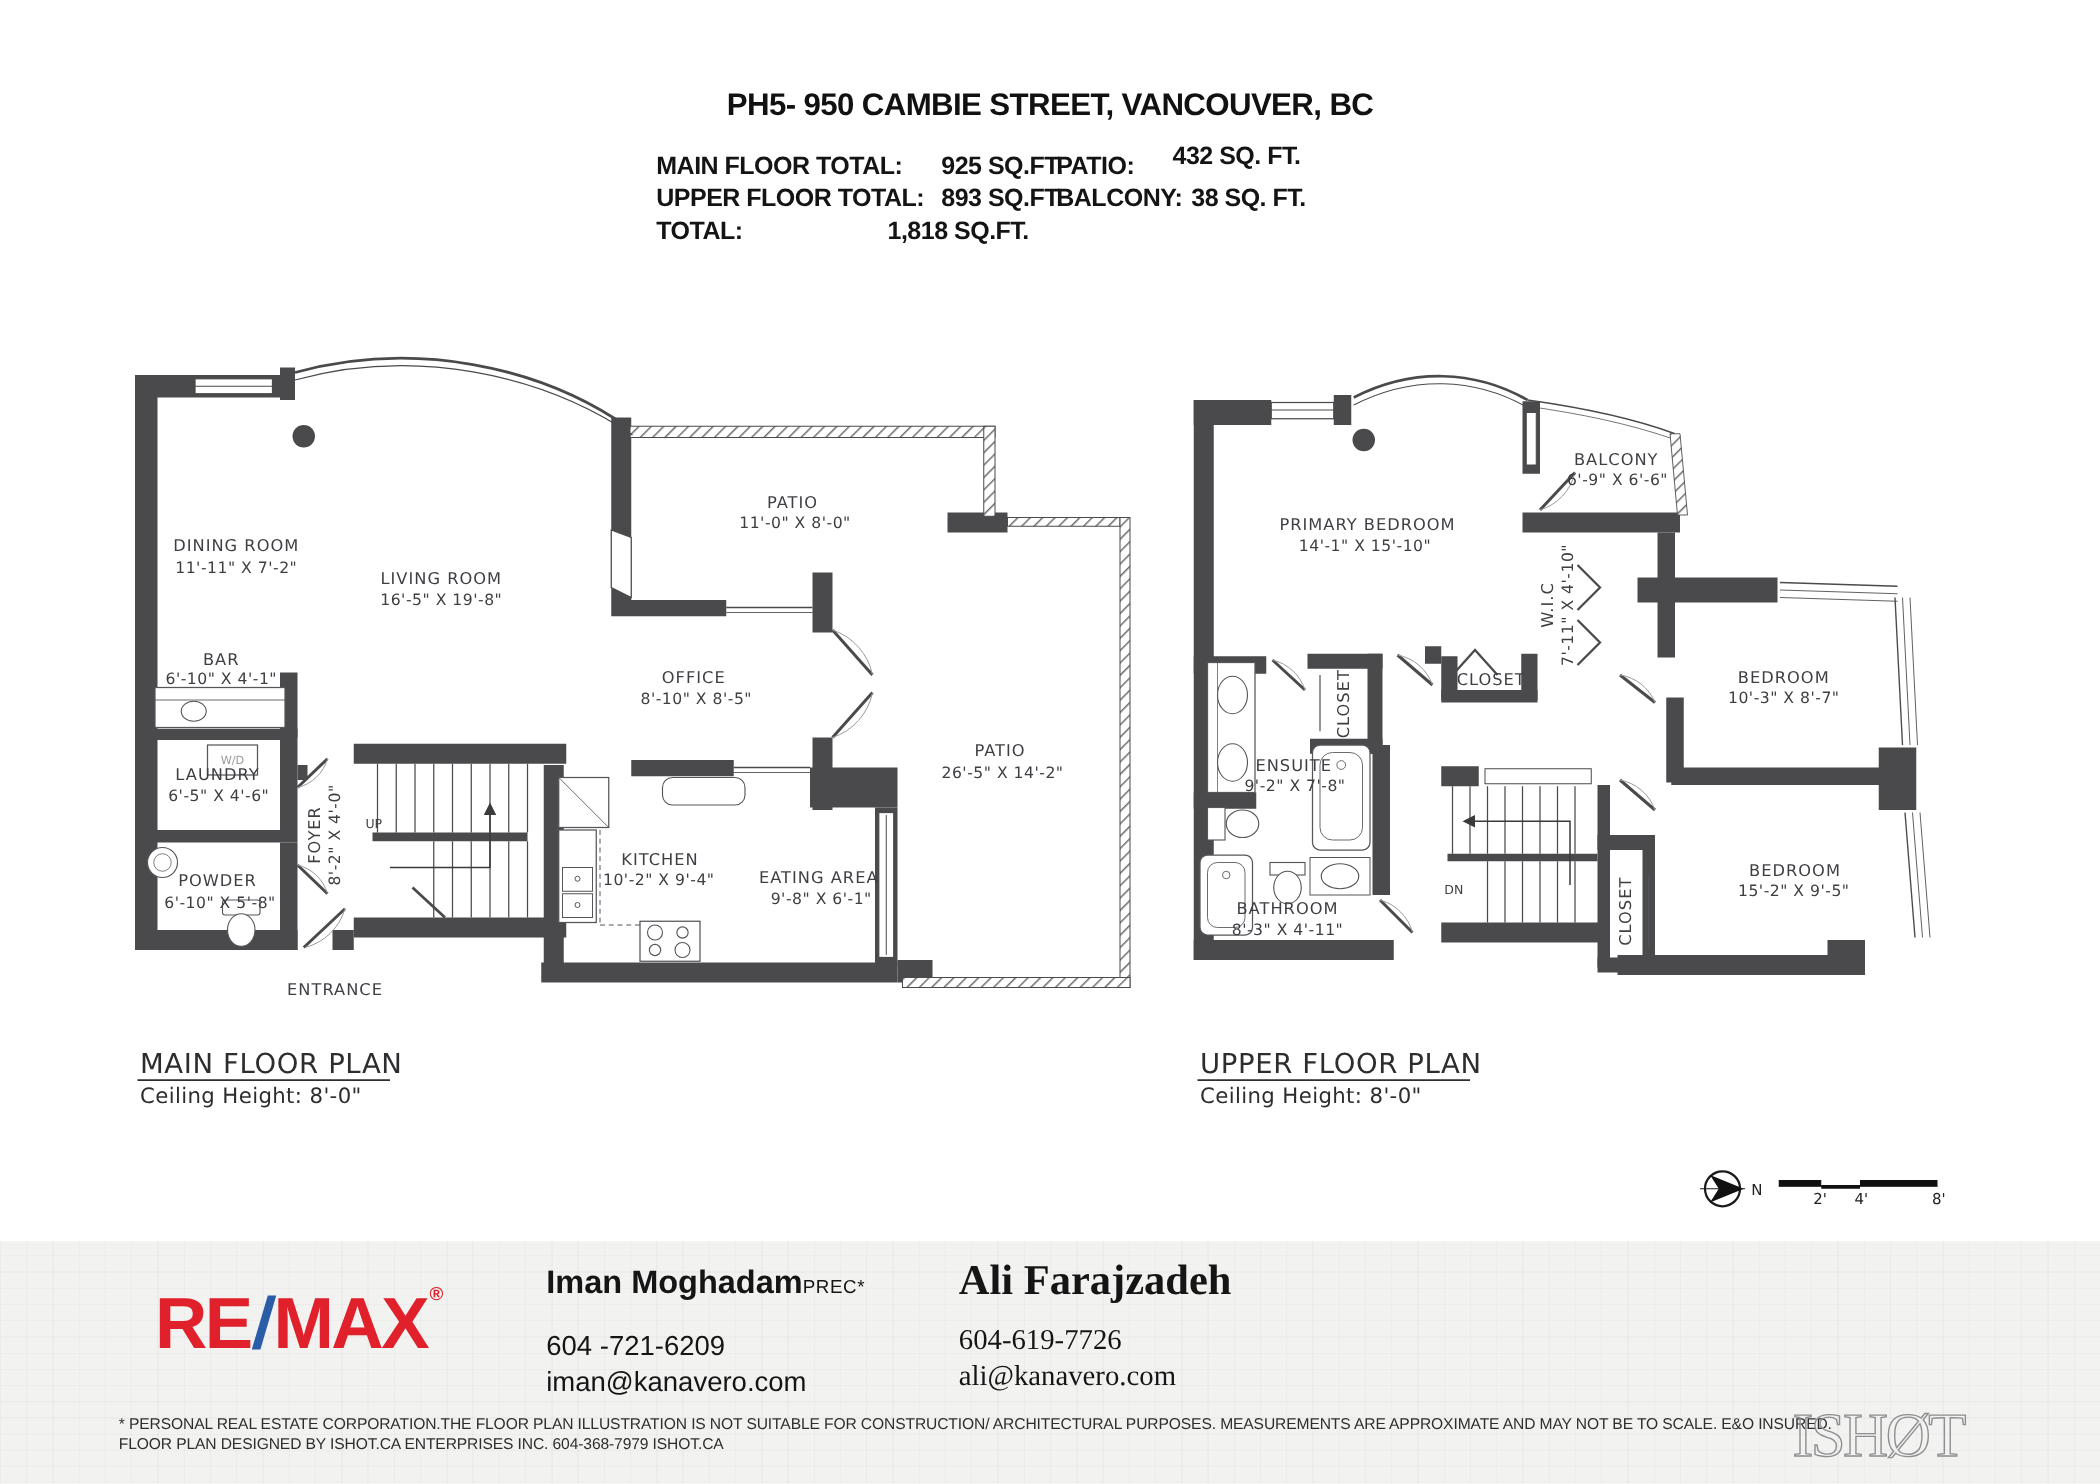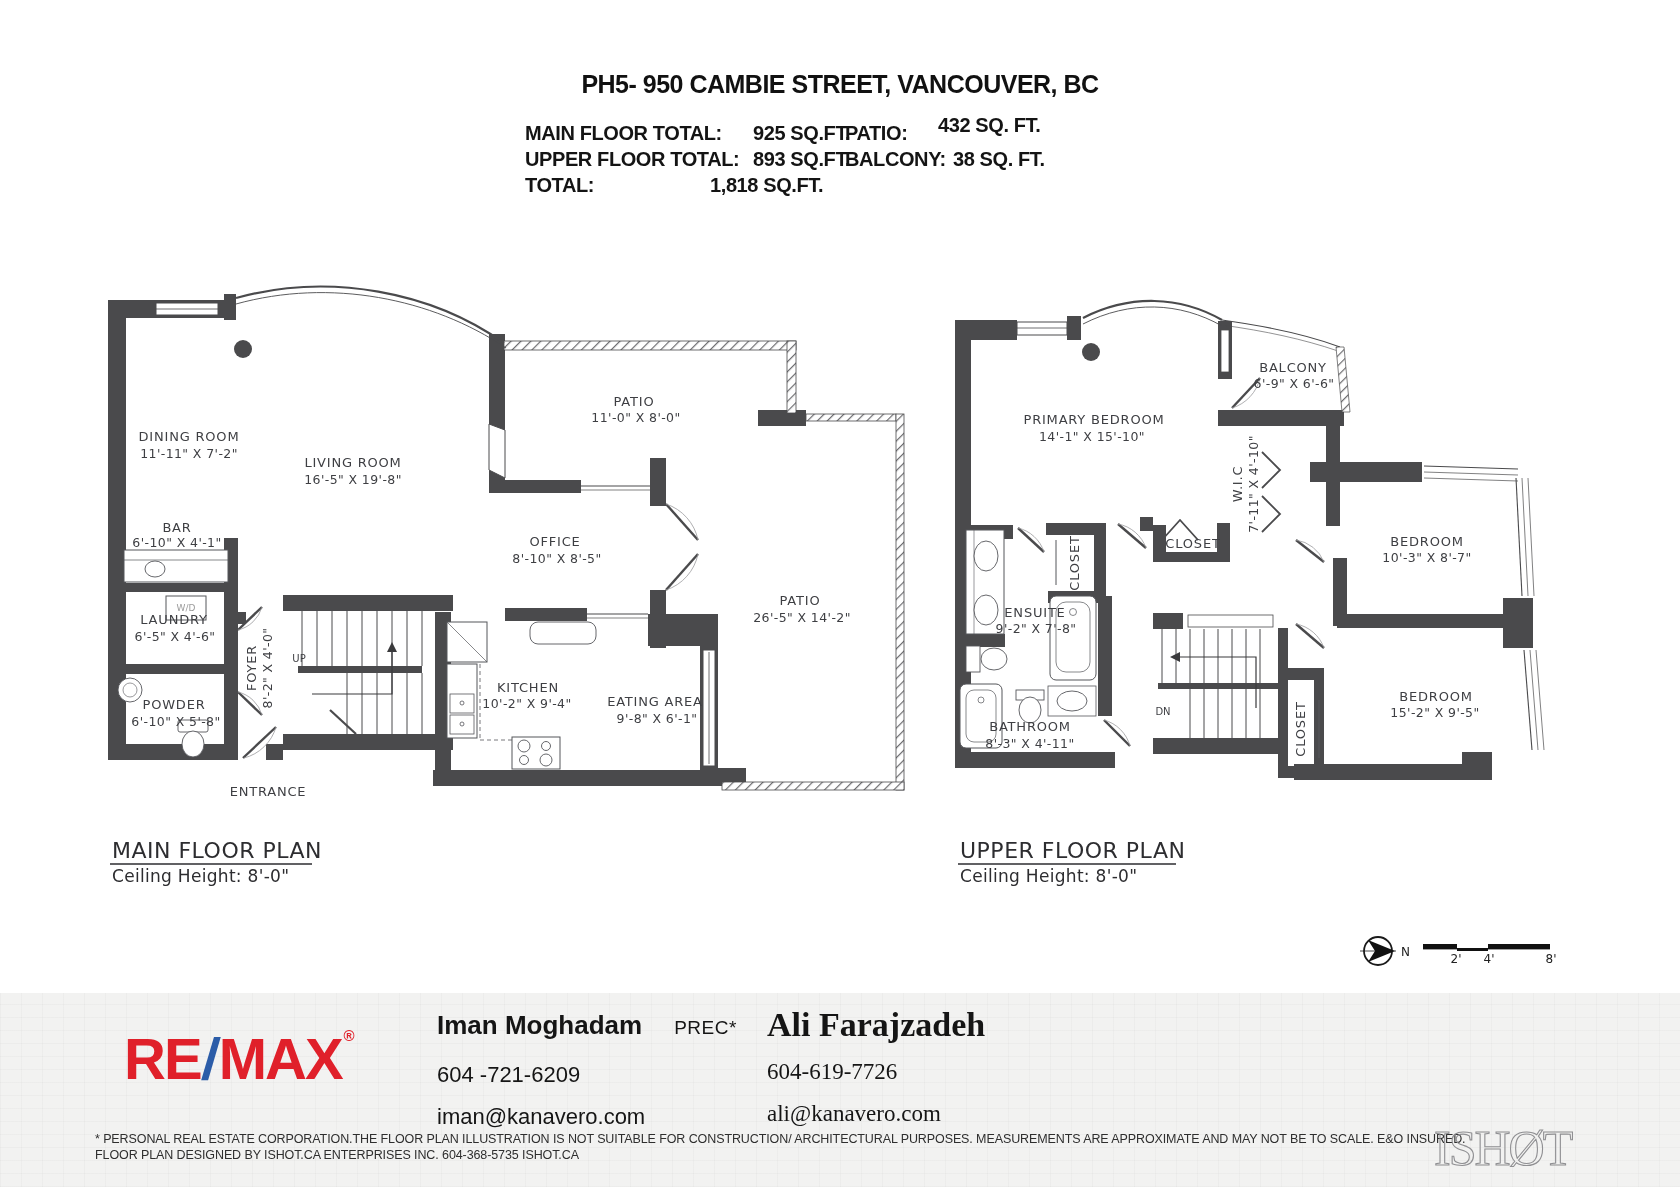--- a/index.html
+++ b/index.html
@@ -25,24 +25,24 @@
                      repeating-linear-gradient(90deg,rgba(110,110,110,0.045) 0 1px,transparent 1px 21px);}
   .remax{position:absolute;left:124px;top:32px;font-weight:800;font-size:58px;
          letter-spacing:-2px;color:#e0202a;white-space:nowrap;}
   .remax .slash{color:#2b5ca8;display:inline-block;transform:skewX(-6deg);padding:0 2px;}
   .remax .reg{font-size:15px;font-weight:700;vertical-align:top;position:relative;top:2px;left:2px;}
   .agent{position:absolute;top:17px;color:#151515;}
   .agent1{left:437px;}
   .agent2{left:767px;font-family:"Liberation Serif",serif;}
   .aname{font-size:26px;font-weight:bold;line-height:30px;}
   .agent2 .aname{font-size:34px;}
-  .prec{font-size:19px;font-weight:400;margin-left:32px;letter-spacing:0.5px;}
+  .prec{font-size:15px;font-weight:400;margin-left:0;letter-spacing:0.5px;}
   .aphone{font-size:22px;margin-top:19px;}
   .agent2 .aphone{font-size:23px;}
-  .aemail{font-size:22px;margin-top:16px;}
+  .aemail{font-size:22px;margin-top:3px;}
   .agent2 .aemail{font-size:23px;}
   .disc{position:absolute;left:95px;top:138px;width:1270px;font-size:12.5px;line-height:16px;
         color:#2e2e2e;letter-spacing:-0.1px;white-space:nowrap;}
   .ishot{position:absolute;left:1430px;top:125px;}
 </style>
 </head>
 <body>
 
 <div class="canvas">
 
@@ -398,21 +398,21 @@
     </div>
 
     <div class="agent agent2">
       <div class="aname">Ali Farajzadeh</div>
       <div class="aphone">604-619-7726</div>
       <div class="aemail">ali@kanavero.com</div>
     </div>
 
     <div class="disc">
       <div>* PERSONAL REAL ESTATE CORPORATION.THE FLOOR PLAN ILLUSTRATION IS NOT SUITABLE FOR CONSTRUCTION/ ARCHITECTURAL PURPOSES. MEASUREMENTS ARE APPROXIMATE AND MAY NOT BE TO SCALE. E&amp;O INSURED.</div>
-      <div>FLOOR PLAN DESIGNED BY ISHOT.CA ENTERPRISES INC. 604-368-5735  ISHOT.CA</div>
+      <div>FLOOR PLAN DESIGNED BY ISHOT.CA ENTERPRISES INC. 604-368-7979  ISHOT.CA</div>
     </div>
 
     <svg class="ishot" width="190" height="60" viewBox="0 0 190 60">
       <text x="4" y="47" font-family="Liberation Serif, serif" font-size="50" letter-spacing="-2" fill="none" stroke="#8f8f92" stroke-width="1.1">ISHØT</text>
     </svg>
   </div>
 
 </div>
 
 </body></html>

